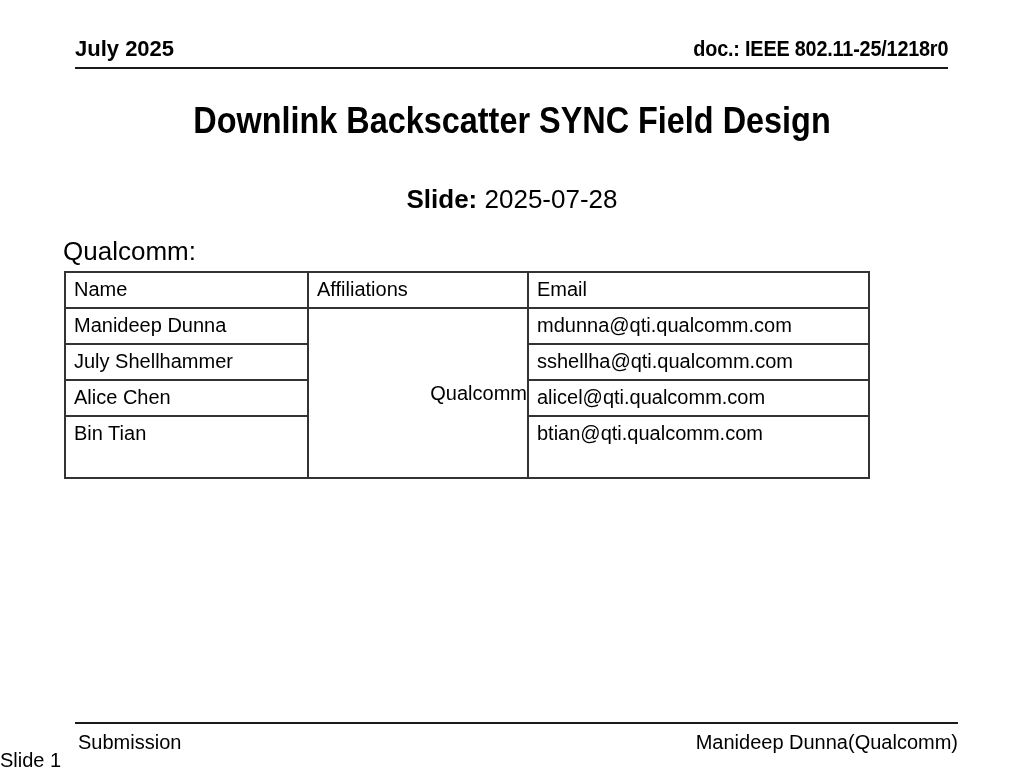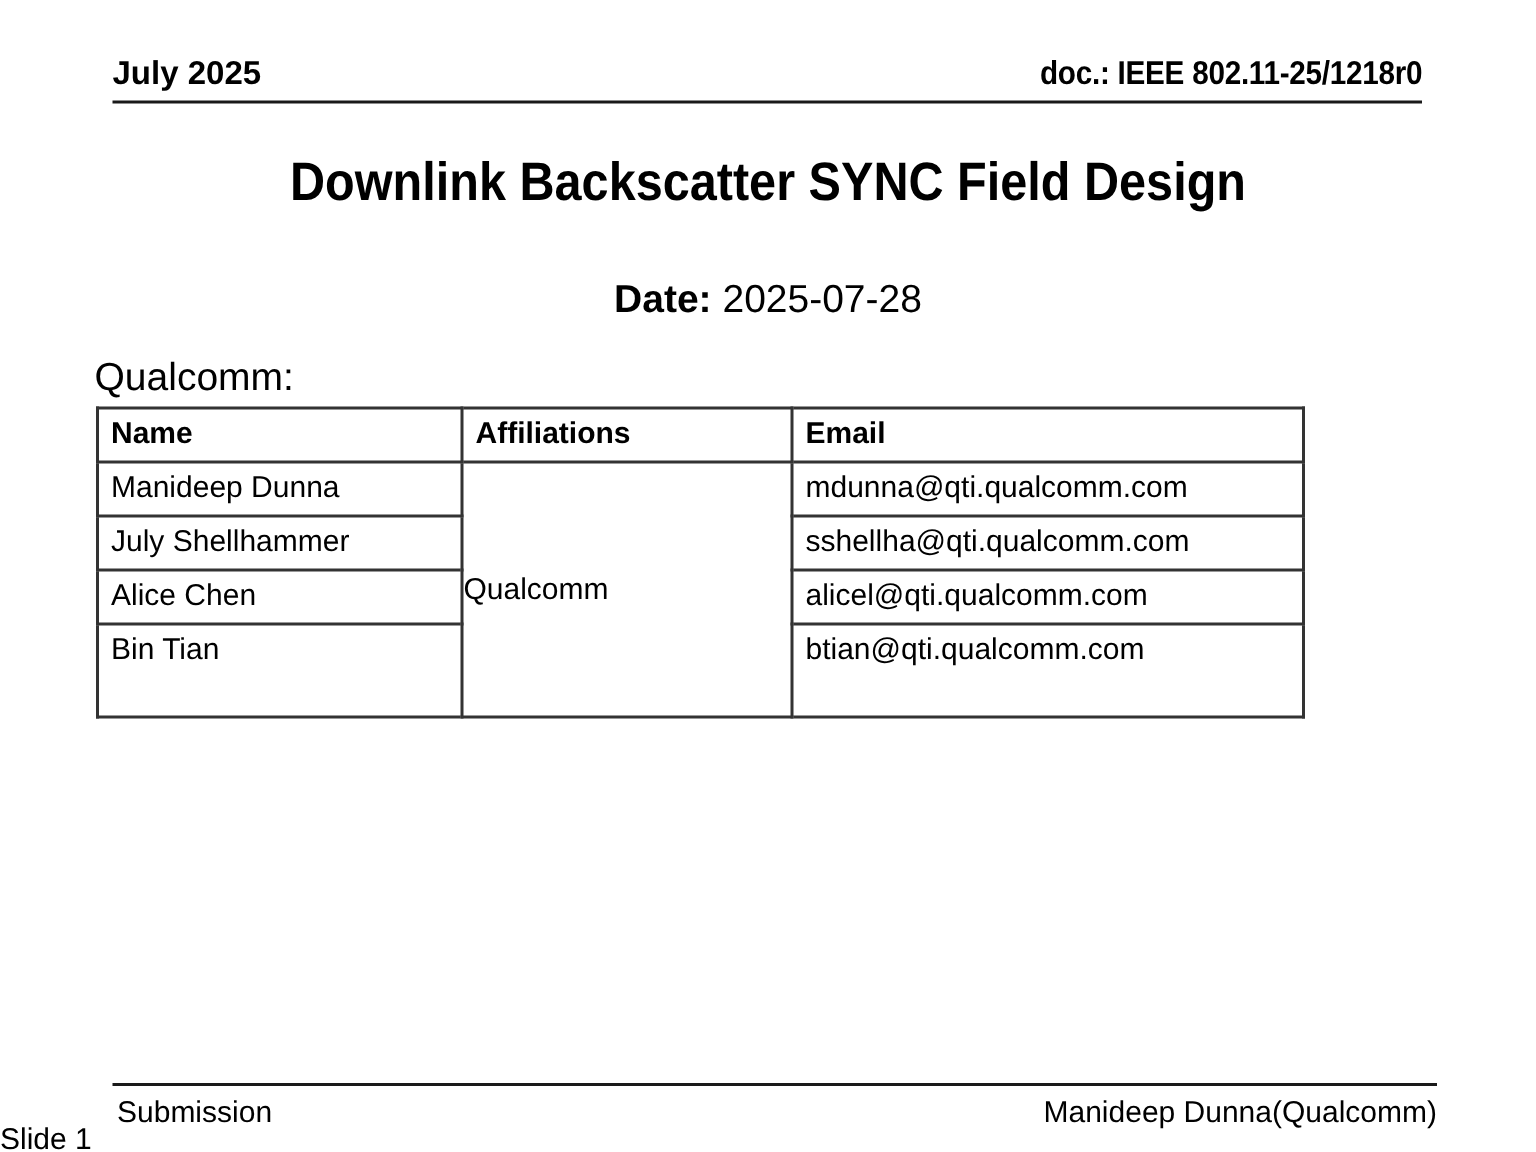--- a/index.html
+++ b/index.html
@@ -51,29 +51,29 @@
     position:absolute; left:64px; top:271px;
     border-collapse:collapse; table-layout:fixed;
     font-size:20px; line-height:24px;
   }
   .authors-table th, .authors-table td {
     border:2px solid #333333;
     padding:4px 4px 0 8px;
     text-align:left; vertical-align:top;
     overflow:hidden; white-space:nowrap;
   }
-  .authors-table th { font-weight:700; }
+  .authors-table th { font-weight:400; }
   .authors-table td { font-weight:400; }
   .col-name  { width:243px; }
   .col-aff   { width:220px; }
   .col-email { width:341px; }
   .row-std  { height:36px; }
   .row-last { height:62px; }
   td.affiliation-cell {
-    text-align:left; vertical-align:middle; padding:0;
+    text-align:right; vertical-align:middle; padding:0;
   }
 
   
   .footer-rule {
     position:absolute; left:75px; top:722px; width:883px; height:0;
     border-top:2px solid #1a1a1a;
   }
   .footer-left, .footer-center, .footer-right {
     position:absolute; top:730px; font-size:20px; line-height:24px;
   }
@@ -85,21 +85,21 @@
 <body>
 
 <div class="header">
   <span class="header-left">July 2025</span>
   <span class="header-right">doc.: IEEE 802.11-25/1218r0</span>
 </div>
 
 <div class="slide-title">Downlink Backscatter SYNC Field Design</div>
 
 <div class="dateline">
-  <span class="date-label">Date:</span>
+  <span class="date-label">Slide:</span>
   <span class="date-value">2025-07-28</span>
 </div>
 
 <div class="authors-label">Qualcomm:</div>
 
 <table class="authors-table">
   <colgroup>
     <col class="col-name">
       <col class="col-aff">
       <col class="col-email">

